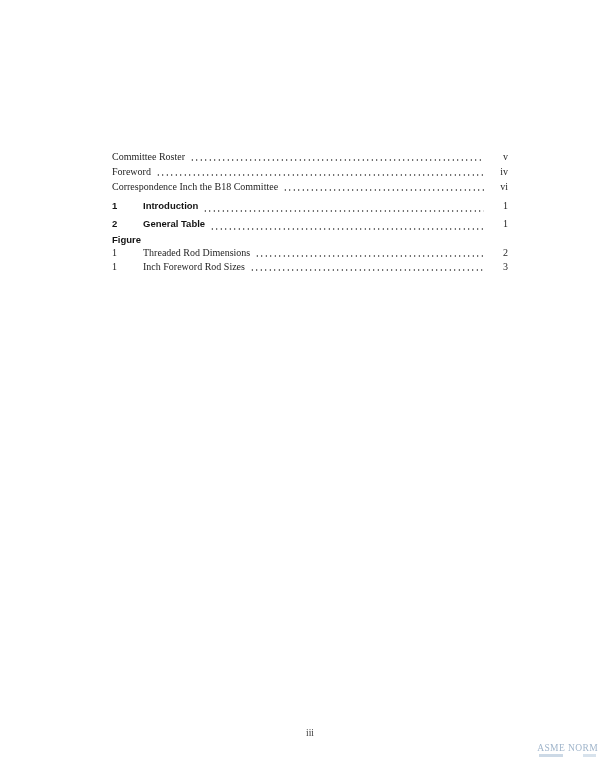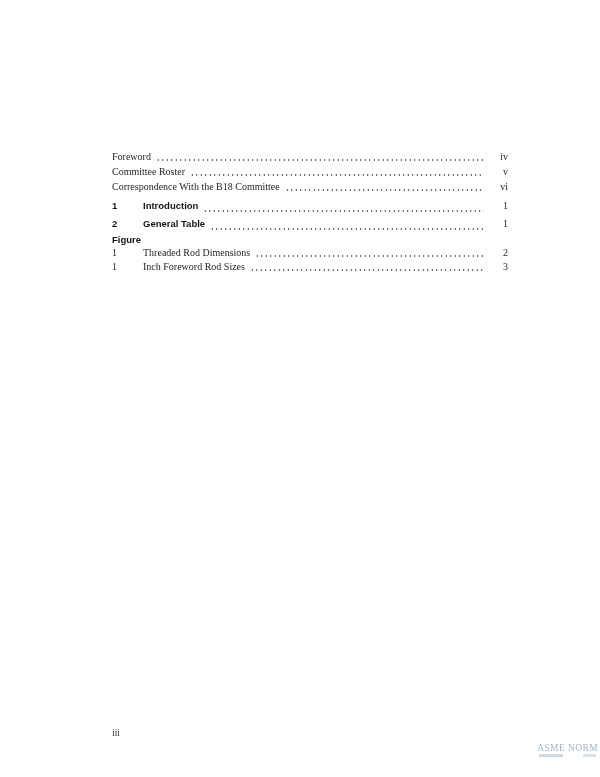--- a/index.html
+++ b/index.html
@@ -69,21 +69,21 @@
   .pg {
     flex: 0 0 22px; align-self: stretch;
     text-align: right;
     font-family: "Liberation Serif", serif;
     font-weight: 400; font-size: 10px;
     color: #1e1e1e;
   }
 
   .footer {
     position: absolute; left: 112px; top: 727px; width: 396px;
-    text-align: left;
+    text-align: center;
     font-family: "Liberation Serif", serif;
     font-size: 9.5px; line-height: 12px;
     color: #3a3a3a;
   }
 
   .watermark {
     position: absolute; right: 2px; bottom: 20px;
     text-align: center;
   }
   .wm-text {
@@ -100,33 +100,33 @@
 </style>
 </head>
 <body>
 
 <div class="page">
 
 
   <div class="toc">
 
     <div class="toc-row front-row">
+      <span class="lbl">Committee Roster</span>
+      <span class="leader"></span>
+      <span class="pg">v</span>
+    </div>
+
+    <div class="toc-row front-row">
       <span class="lbl">Foreword</span>
       <span class="leader"></span>
       <span class="pg">iv</span>
     </div>
 
     <div class="toc-row front-row">
-      <span class="lbl">Committee Roster</span>
-      <span class="leader"></span>
-      <span class="pg">v</span>
-    </div>
-
-    <div class="toc-row front-row">
-      <span class="lbl">Correspondence With the B18 Committee</span>
+      <span class="lbl">Correspondence Inch the B18 Committee</span>
       <span class="leader"></span>
       <span class="pg">vi</span>
     </div>
 
     <div class="toc-row section-row first">
       <span class="num">1</span>
       <span class="lbl">Introduction</span>
       <span class="leader"></span>
       <span class="pg">1</span>
     </div>

